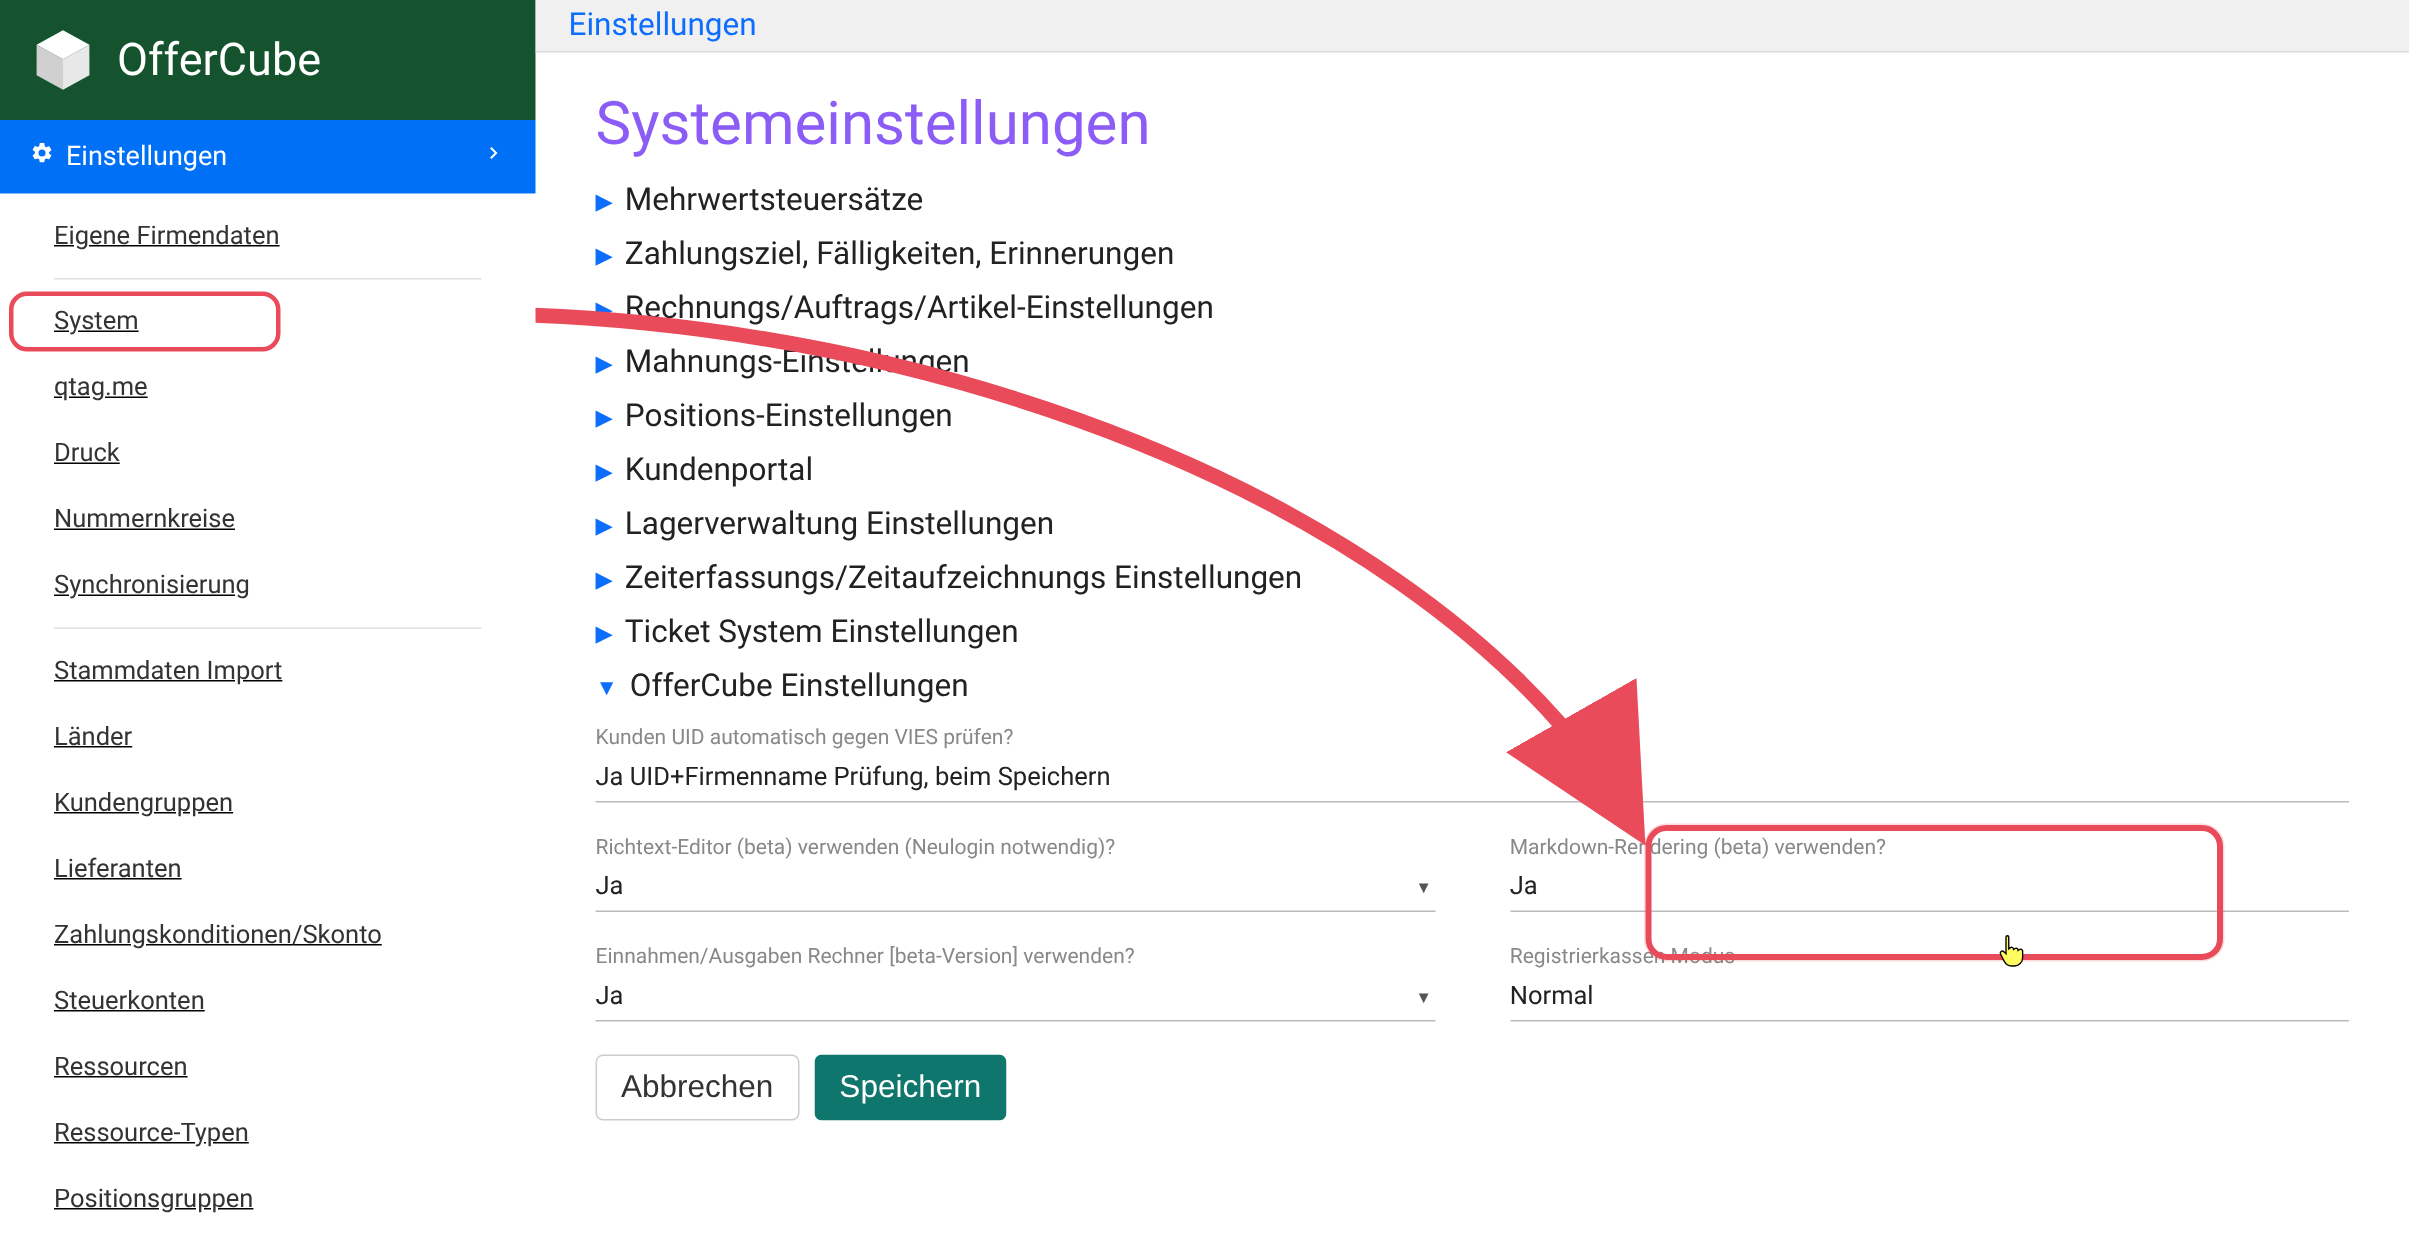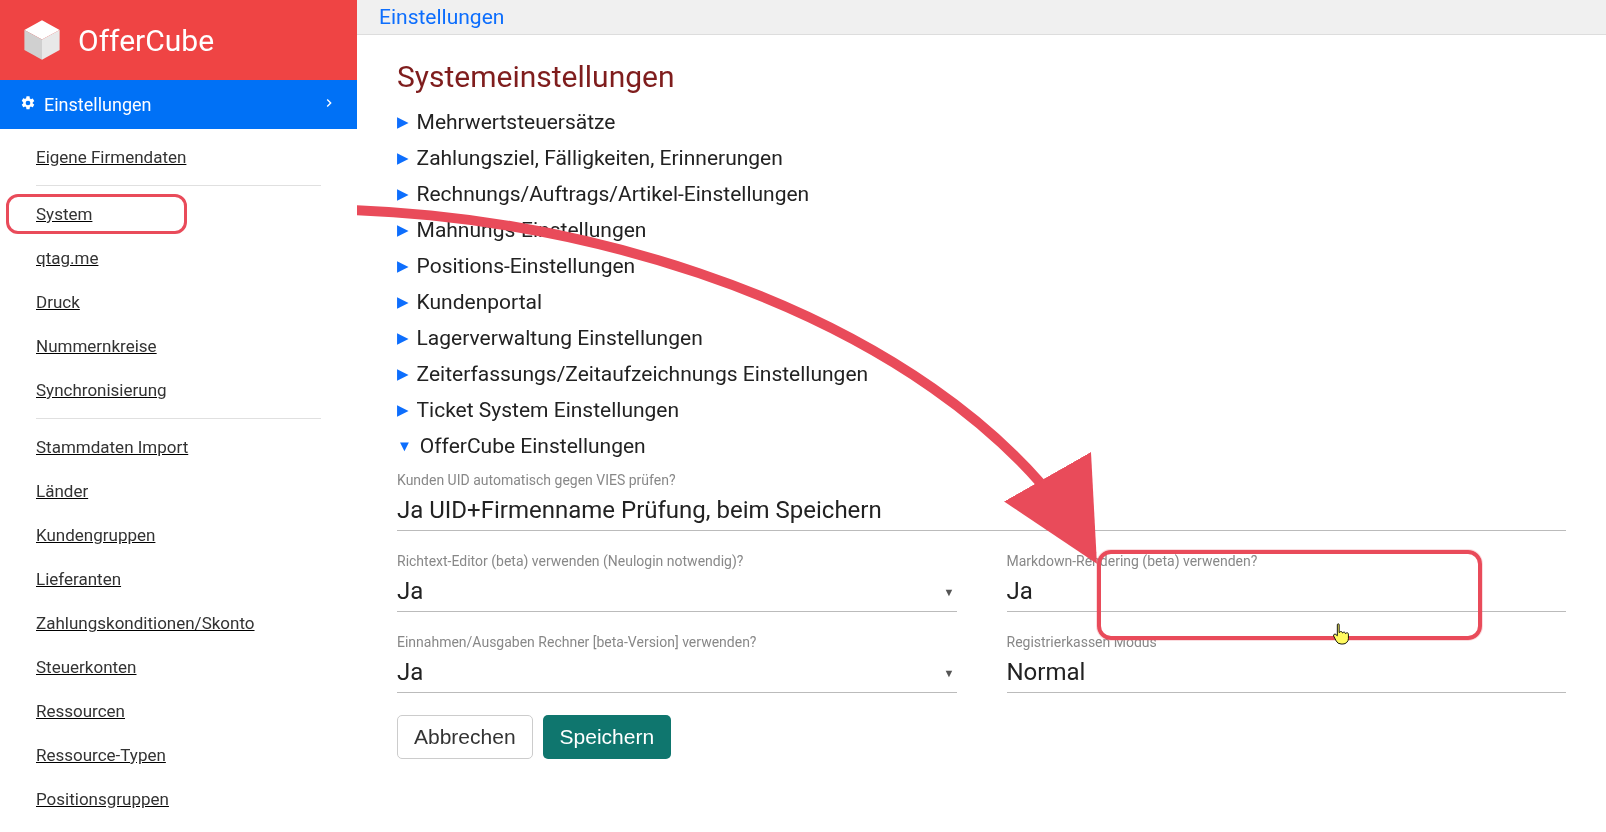--- a/index.html
+++ b/index.html
@@ -2,53 +2,53 @@
 <html><head>
 <meta charset="utf-8">
 <style>
 * { box-sizing: border-box; margin: 0; padding: 0; }
 body { font-family: -apple-system, BlinkMacSystemFont, "Segoe UI", Roboto, Arial, sans-serif; background: #fff; width: 1606px; height: 832px; overflow: hidden; }
 
 .app { display: flex; height: 832px; }
 
 .sidebar { width: 357px; background: #fff; flex-shrink: 0; display: flex; flex-direction: column; }
 
-.brand { background: #ef4444; color: #fff; display: flex; align-items: center; padding: 18px 20px; gap: 14px; }
+.brand { background: #14532d; color: #fff; display: flex; align-items: center; padding: 18px 20px; gap: 14px; }
 .brand-icon { width: 44px; height: 44px; display: flex; align-items: center; justify-content: center; }
 .brand-text { font-size: 30px; font-weight: 400; }
 
 .nav-main { background: #0071f6; color: #fff; display: flex; align-items: center; padding: 14px 20px; justify-content: space-between; font-size: 18px; }
 .nav-main-left { display: flex; align-items: center; gap: 8px; }
 
 .nav-list { flex: 1; overflow-y: auto; padding-top: 6px; scrollbar-width: thin; text-decoration: underline; }
 .nav-list::-webkit-scrollbar { width: 10px; }
 .nav-list::-webkit-scrollbar-thumb { background: #ccc; border-radius: 5px; }
 
 .nav-item { padding: 12px 20px 12px 36px; font-size: 17px; color: #333; cursor: pointer; position: relative; }
 .nav-item.highlighted::after { content: ""; position: absolute; left: 6px; top: 2px; right: 170px; bottom: 2px; border: 3px solid #e94b5a; border-radius: 12px; pointer-events: none; }
 .nav-divider { border-top: 1px solid #e0e0e0; margin: 6px 36px; }
 
 .main { flex: 1; display: flex; flex-direction: column; overflow: hidden; position: relative; }
 .topbar { background: #f0f0f0; border-bottom: 1px solid #ddd; padding: 5px 22px; }
 .breadcrumb { color: #0d6efd; font-size: 21px; }
 
 .content { flex: 1; overflow-y: auto; padding: 24px 40px 30px 40px; position: relative; }
 
-.page-title { font-size: 30px; font-weight: 400; color: #7f1d1d; margin-bottom: 10px; }
+.page-title { font-size: 40px; font-weight: 400; color: #8b5cf6; margin-bottom: 10px; }
 
 .section { display: flex; align-items: center; gap: 8px; padding: 6px 0; font-size: 21px; color: #222; cursor: pointer; }
 .caret-right { color: #0d6efd; font-size: 15px; }
 .caret-down { color: #0d6efd; font-size: 15px; }
 
 .form-area { margin-top: 8px; }
 .form-row { display: flex; gap: 50px; margin-bottom: 22px; }
 .form-field { flex: 1; min-width: 0; }
 .form-field.full { flex-basis: 100%; }
 .form-label { font-size: 14px; color: #888; margin-bottom: 2px; display: block; }
-.form-select { width: 100%; border: none; border-bottom: 1px solid #bbb; background: transparent; padding: 6px 20px 6px 0; font-size: 24px; color: #222; outline: none; appearance: none; position: relative; }
+.form-select { width: 100%; border: none; border-bottom: 1px solid #bbb; background: transparent; padding: 6px 20px 6px 0; font-size: 17px; color: #222; outline: none; appearance: none; position: relative; }
 .select-wrap { position: relative; }
 .select-caret { position: absolute; right: 2px; top: 50%; transform: translateY(-50%); font-size: 11px; color: #555; }
 
 .button-row { display: flex; gap: 10px; margin-top: 10px; }
 .btn { padding: 9px 16px; border-radius: 5px; font-size: 21px; cursor: pointer; border: 1px solid transparent; }
 .btn-secondary { background: #fff; border-color: #ccc; color: #333; }
 .btn-primary { background: #0f766e; color: #fff; }
 
 .annotation-highlight { position: absolute; border: 4px solid #e94b5a; border-radius: 14px; pointer-events: none; box-shadow: 0 0 0 1px rgba(233,75,90,.2); }
 

